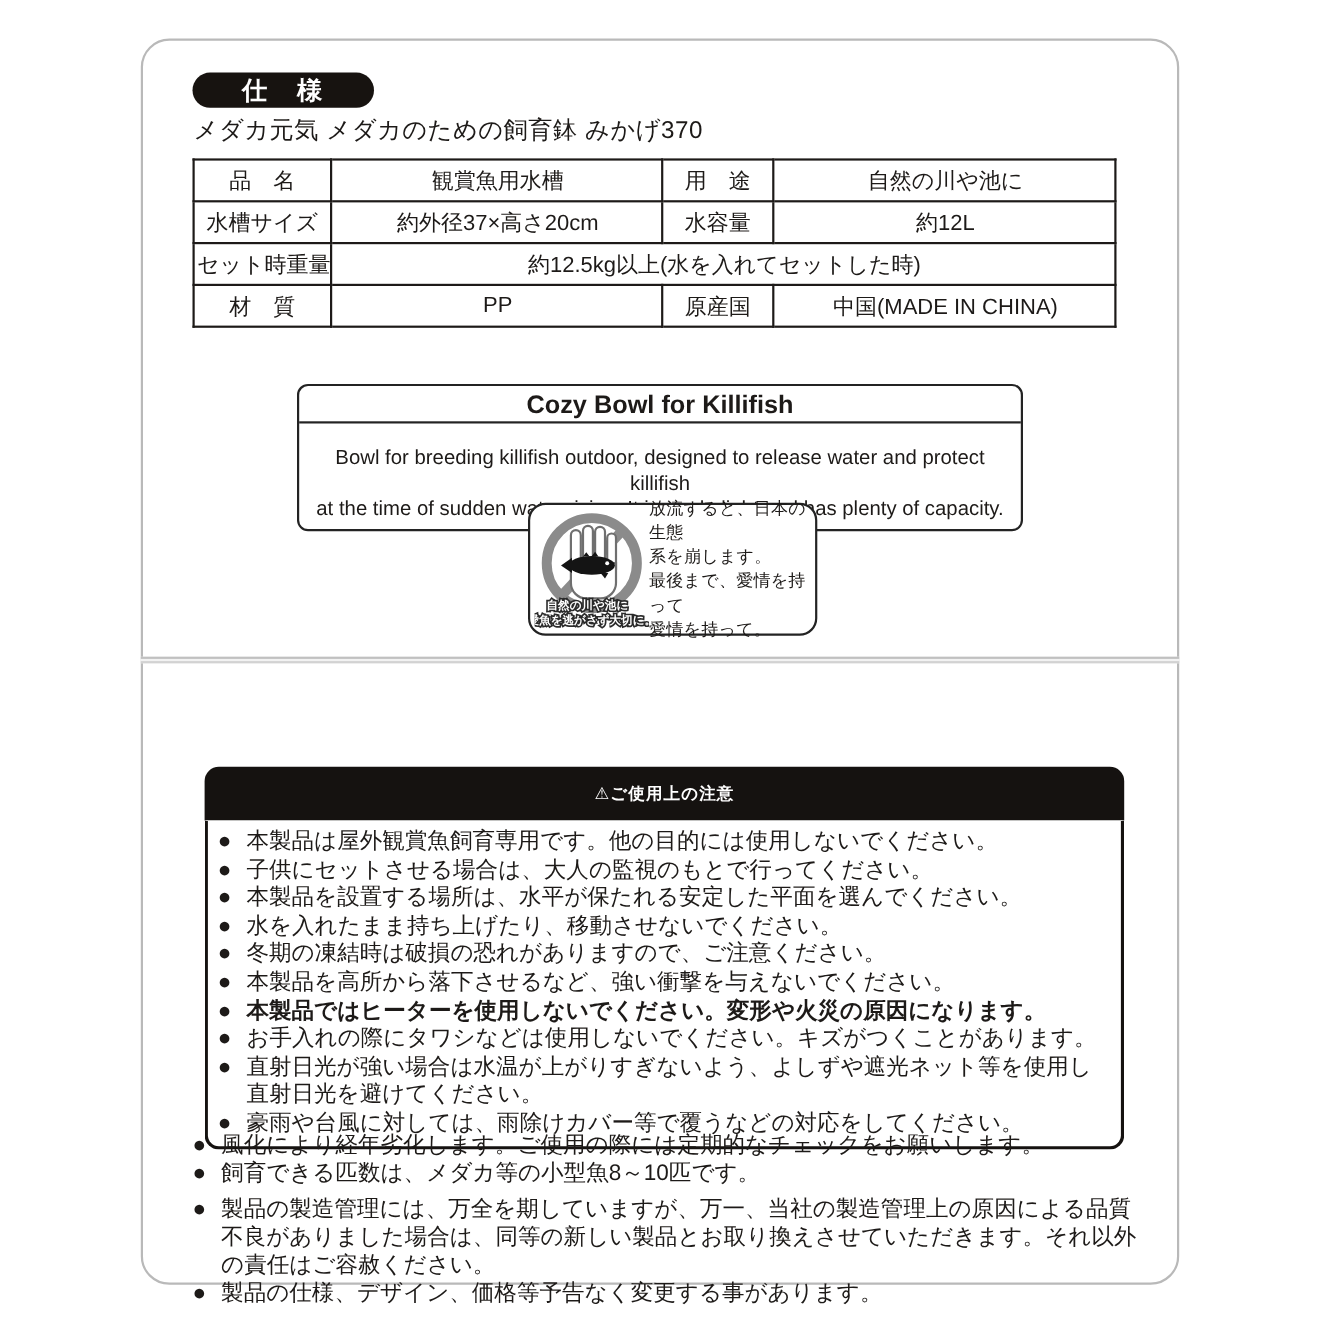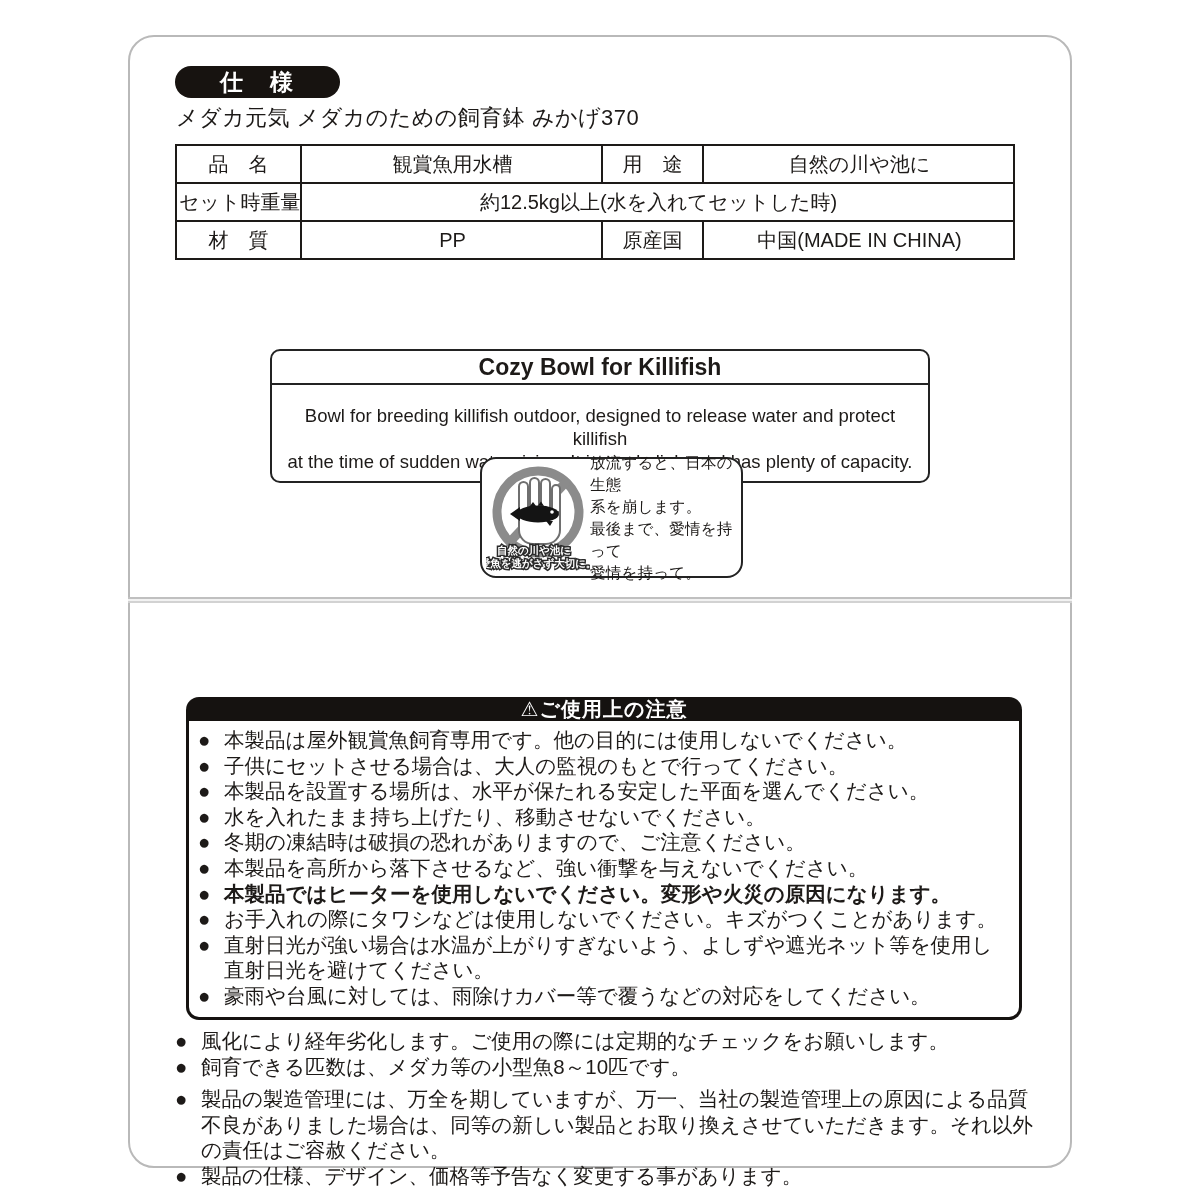--- a/index.html
+++ b/index.html
@@ -30,22 +30,22 @@
     border-bottom:2px solid #232323; }
   .cozy-body { font-size:18.5px; text-align:center; line-height:1.24; padding:20px 4px 7px; }
 
   .eco { position:absolute; left:480px; top:457px; width:263px; height:121px;
     border:2px solid #232323; border-radius:16px; background:#fff;
     display:flex; align-items:center; padding:4px 6px 4px 4px; }
   .eco-icon { flex:none; width:104px; height:112px; }
   .eco-text { flex:1; font-size:15.5px; line-height:1.42; letter-spacing:0.2px; }
 
   .warnbox { position:absolute; left:186px; top:697px; width:836px; }
-  .warn-header { height:24px; background:#151210; border-radius:13px 13px 0 0;
-    color:#fff; font-size:20px; font-weight:bold; display:flex; align-items:center;
+  .warn-header { height:49px; background:#151210; border-radius:13px 13px 0 0;
+    color:#fff; font-size:15px; font-weight:bold; display:flex; align-items:center;
     justify-content:center; letter-spacing:1px; }
   .warn-body { border:3px solid #151210; border-top:none; border-radius:0 0 13px 13px;
     padding:6px 12px 8px 9px; background:#fff; }
   ul.blist { list-style:none; }
   ul.blist li { display:flex; font-size:20.5px; line-height:25.6px; }
   ul.blist li .b { flex:none; width:26px; }
   ul.blist li .t { flex:1; }
   ul.blist li.bold { font-weight:bold; }
 
   .notes { position:absolute; left:175px; top:1028px; width:860px; }
@@ -75,20 +75,26 @@
         <col style="width:311px">
       </colgroup>
     <tbody>
         <tr>
       <td class="h">品　名</td>
       <td class="v">観賞魚用水槽</td>
       <td class="h">用　途</td>
       <td class="v">自然の川や池に</td>
     </tr>
     <tr>
+      <td class="h">水槽サイズ</td>
+      <td class="v">約外径37×高さ20cm</td>
+      <td class="h">水容量</td>
+      <td class="v">約12L</td>
+    </tr>
+    <tr>
       <td class="h">セット時重量</td>
       <td class="v" colspan="3">約12.5kg以上(水を入れてセットした時)</td>
     </tr>
     <tr>
       <td class="h">材　質</td>
       <td class="v">PP</td>
       <td class="h">原産国</td>
       <td class="v">中国(MADE IN CHINA)</td>
     </tr>
   </tbody>

